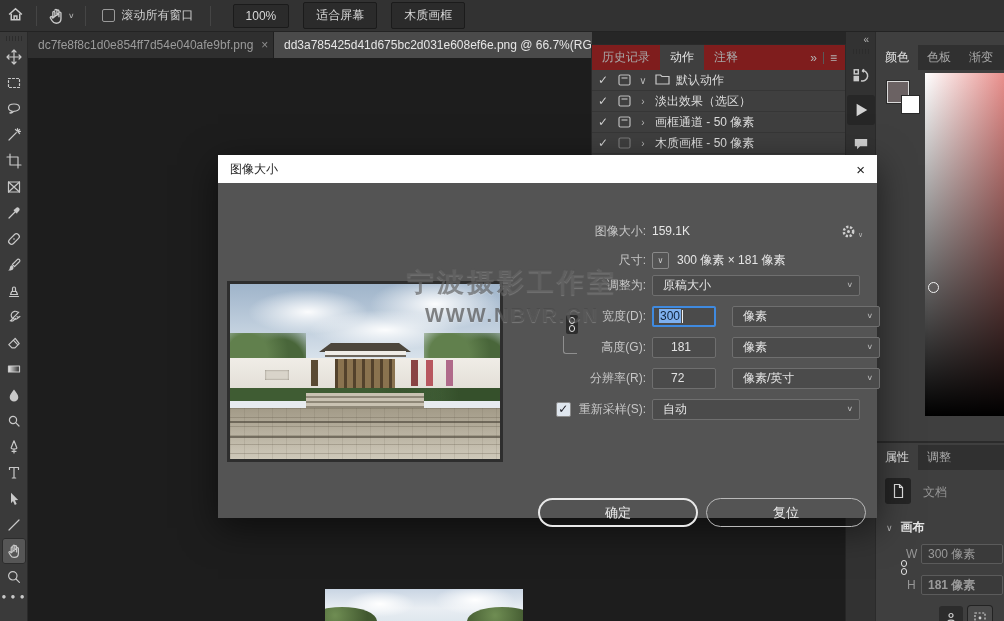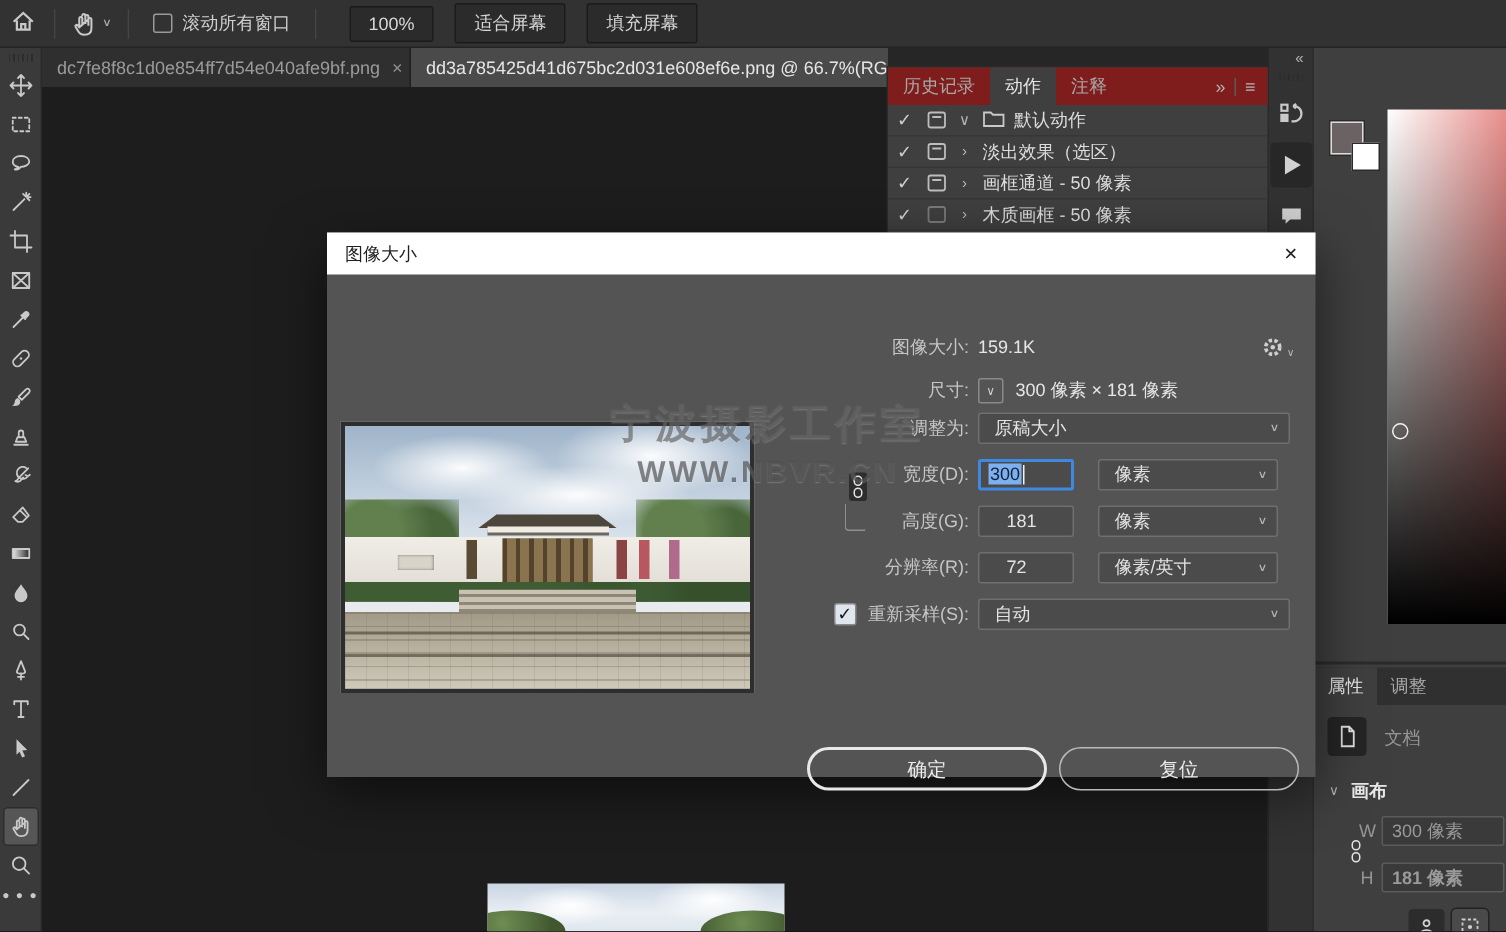--- a/index.html
+++ b/index.html
@@ -100,21 +100,21 @@
   .dvalue { color:#e6e6e6; }
   .dim-chev-chip { width:17px; height:17px; border:1px solid #8a8a8a; border-radius:2px; color:#cfcfcf; font-size:8px; display:flex; align-items:center; justify-content:center; margin-right:8px; }
   .fld { height:21px; background:#4b4b4b; border:1px solid #6f6f6f; border-radius:2px; color:#e3e3e3; }
   input.fld { width:64px; padding:0 18px; font-size:12px; font-family:inherit; outline:none; }
   .fld-focus { width:64px; display:flex; align-items:center; padding:0 5px; border:2px solid #3f8ae0; }
   .sel-text { white-space:nowrap; overflow:hidden; }
   .seltxt { background:#7fb0ee; color:#10233c; padding:0 1px; }
   .caret { width:1px; height:13px; background:#f2f2f2; margin-left:1px; }
   .select { position:relative; display:flex; align-items:center; padding:0 18px 0 10px; }
   .select .sarrow { position:absolute; right:6px; font-size:9px; color:#b8b8b8; transform:scaleY(.8); }
-  .select.unit { width:120px; margin-left:16px;align-items:center; }
+  .select.unit { width:148px; margin-left:16px;align-items:center; }
   .select.wide { width:208px; }
   .gear { position:absolute; right:14px; top:41px; display:flex; align-items:flex-end; gap:2px; }
   .gear svg { stroke:#cfcfcf; fill:none; }
   .gear .tiny { color:#b8b8b8; font-size:7px; }
   .resample-check { width:15px; height:15px; background:#dfe6ee; border:1px solid #8a8a8a; border-radius:2px; color:#18181f; font-size:12px; line-height:13px; text-align:center; margin-right:8px; }
   .chainbox { position:absolute; left:344px; top:132px; width:24px; height:46px; }
   .chain-glyph { position:absolute; left:4px; top:0; width:12px; height:19px; background:#2d2d2d; border-radius:2px; display:flex; flex-direction:column; align-items:center; justify-content:center; gap:1px; }
   .chain-glyph i { display:block; width:6px; height:7px; border:1.4px solid #e3e3e3; border-radius:3px; }
   .elbow { position:absolute; left:1px; top:21px; width:14px; height:18px; border-left:1px solid #8f8f8f; border-bottom:1px solid #8f8f8f; border-bottom-left-radius:3px; }
   .dbtn { position:absolute; top:315px; width:160px; height:29px; border-radius:15px; background:transparent; color:#ececec; display:flex; align-items:center; justify-content:center; font-size:13px; }
@@ -181,21 +181,21 @@
       <span class="ob-chev">∨</span>
     </div>
     <div class="ob-sep"></div>
     <div class="ob-check">
       <span class="cbx"></span>
       <span>滚动所有窗口</span>
     </div>
     <div class="ob-sep"></div>
     <div class="ob-chip first">100%</div>
     <div class="ob-chip">适合屏幕</div>
-    <div class="ob-chip">填充屏幕</div>
+    <div class="ob-chip">木质画框</div>
   </div>
 
   <div class="tabbar">
     <div class="doc-tab inactive">
       <span>dc7fe8f8c1d0e854ff7d54e040afe9bf.png</span>
       <span class="tab-close">×</span>
     </div>
     <div class="doc-tab active">
       <span>dd3a785425d41d675bc2d031e608ef6e.png @ 66.7%(RG</span>
     </div>
@@ -392,20 +392,25 @@
       <span class="ap-check">✓</span>
       <span class="modal-chip dim"><svg width="13" height="12" viewBox="0 0 13 12">
             <rect x="1" y="1" width="11" height="10" rx="1.5"></rect>
           </svg></span>
       <span class="ap-expand">›</span>
       <span>木质画框 - 50 像素</span>
     </div>
   </div>
 
   <div class="rightcol">
+    <div class="rc-tabs">
+      <div class="rc-tab active">颜色</div>
+      <div class="rc-tab">色板</div>
+      <div class="rc-tab">渐变</div>
+    </div>
     <div class="swatch-fg"></div>
     <div class="swatch-bg"></div>
     <div class="color-field">
       <div class="color-cursor"></div>
     </div>
     <div class="rc-divider"></div>
     <div class="props-tabs">
       <div class="rc-tab active">属性</div>
       <div class="rc-tab">调整</div>
     </div>

